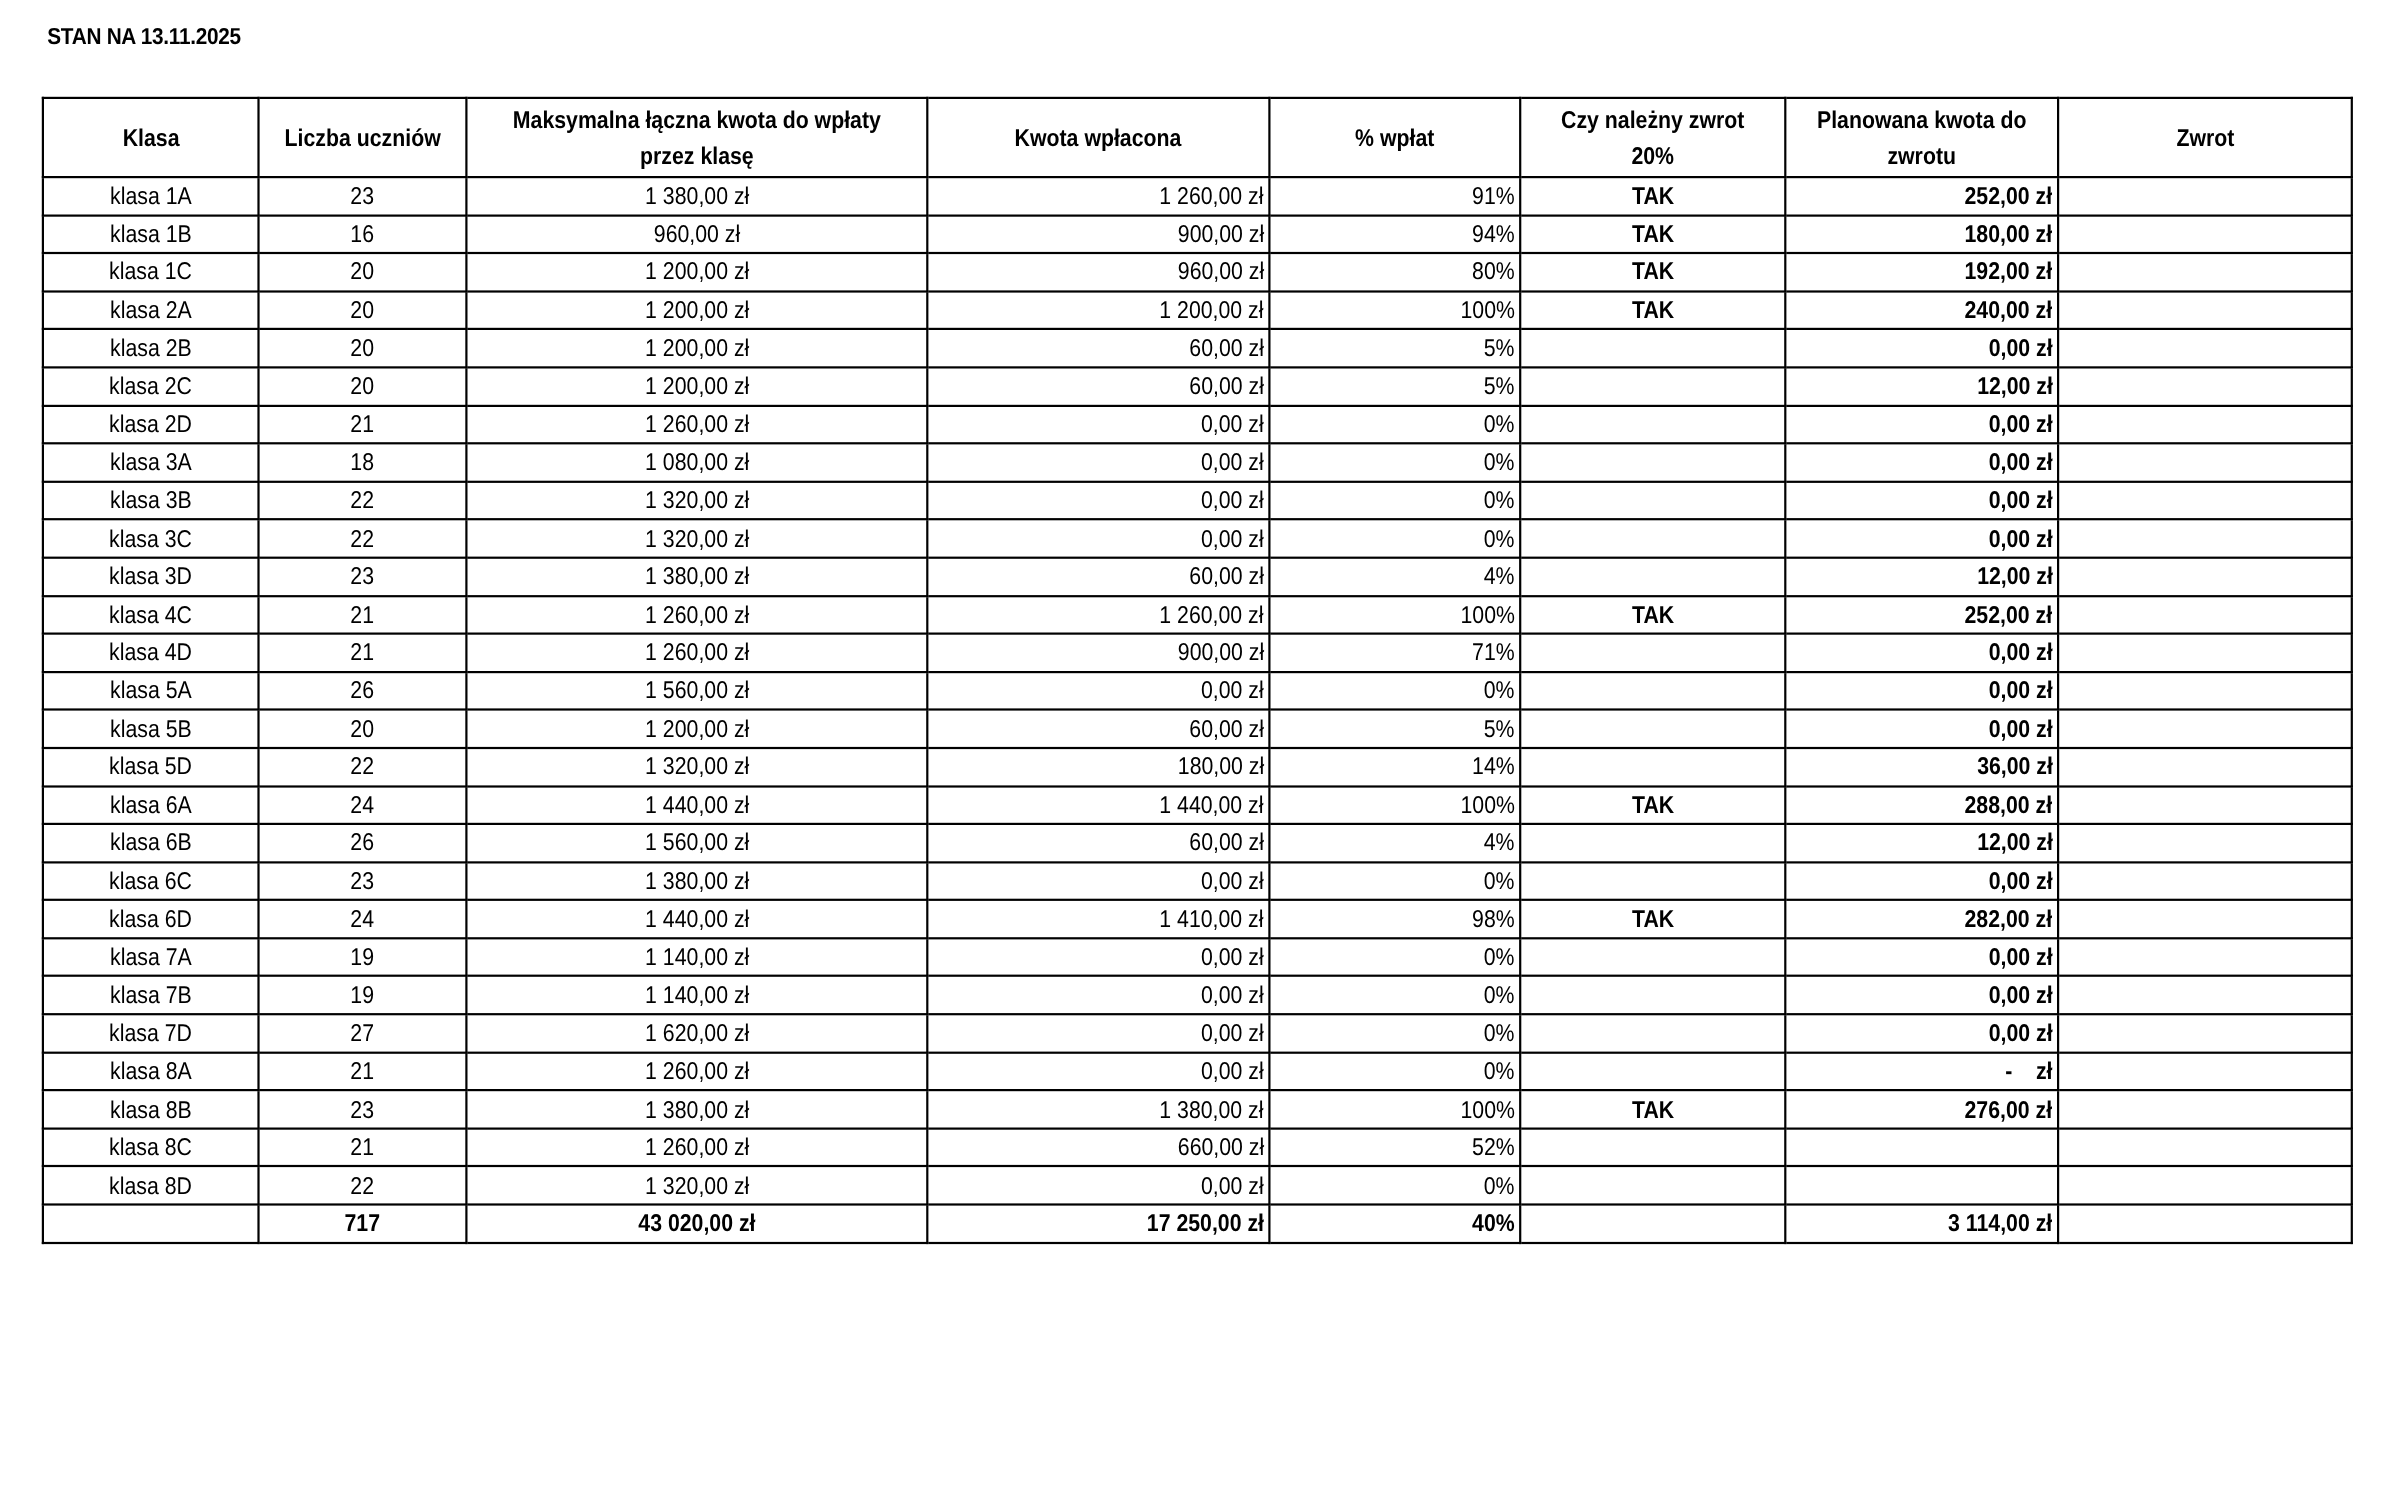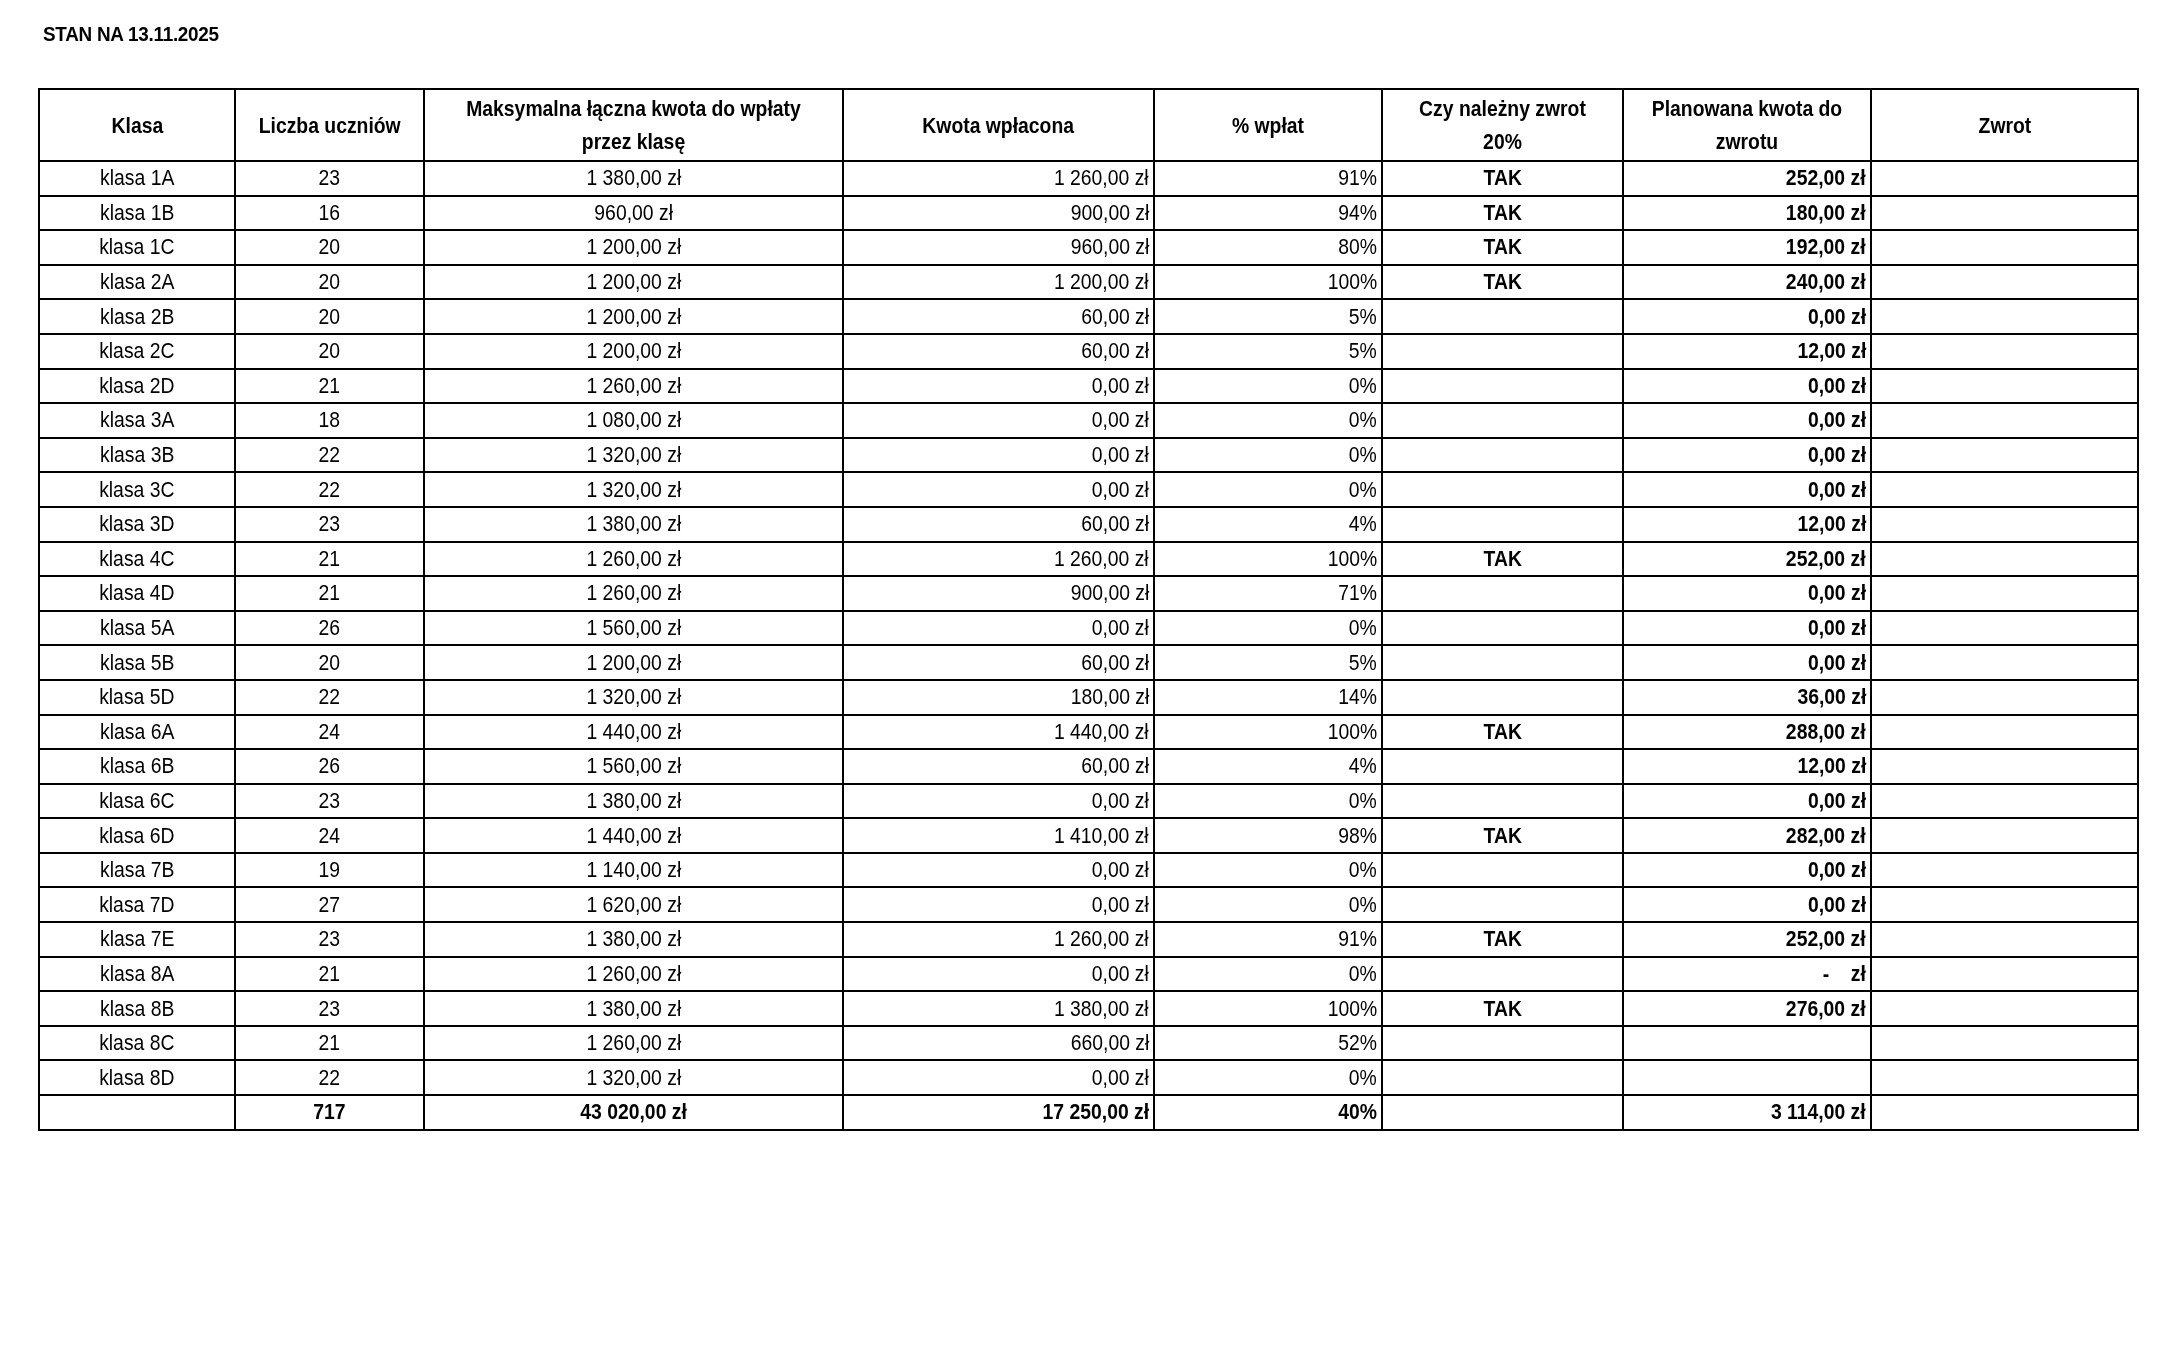--- a/index.html
+++ b/index.html
@@ -244,47 +244,47 @@
         <td class="c"><span class="cond" style="white-space: pre;">klasa 6D</span></td>
         <td class="c"><span class="cond" style="white-space: pre;">24</span></td>
         <td class="c"><span class="cond" style="white-space: pre;">1 440,00 zł</span></td>
         <td class="r"><span class="cond" style="white-space: pre;">1 410,00 zł</span></td>
         <td class="r"><span class="cond" style="white-space: pre;">98%</span></td>
         <td class="c b"><span class="cond" style="white-space: pre;">TAK</span></td>
         <td class="r b"><span class="cond" style="white-space: pre;">282,00 zł</span></td>
         <td class="c"><span class="cond" style="white-space: pre;"></span></td>
       </tr>
       <tr>
+        <td class="c"><span class="cond" style="white-space: pre;">klasa 7A</span></td>
+        <td class="c"><span class="cond" style="white-space: pre;">19</span></td>
+        <td class="c"><span class="cond" style="white-space: pre;">1 140,00 zł</span></td>
+        <td class="r"><span class="cond" style="white-space: pre;">0,00 zł</span></td>
+        <td class="r"><span class="cond" style="white-space: pre;">0%</span></td>
+        <td class="c b"><span class="cond" style="white-space: pre;"></span></td>
+        <td class="r b"><span class="cond" style="white-space: pre;">0,00 zł</span></td>
+        <td class="c"><span class="cond" style="white-space: pre;"></span></td>
+      </tr>
+      <tr>
         <td class="c"><span class="cond" style="white-space: pre;">klasa 7B</span></td>
         <td class="c"><span class="cond" style="white-space: pre;">19</span></td>
         <td class="c"><span class="cond" style="white-space: pre;">1 140,00 zł</span></td>
         <td class="r"><span class="cond" style="white-space: pre;">0,00 zł</span></td>
         <td class="r"><span class="cond" style="white-space: pre;">0%</span></td>
         <td class="c b"><span class="cond" style="white-space: pre;"></span></td>
         <td class="r b"><span class="cond" style="white-space: pre;">0,00 zł</span></td>
         <td class="c"><span class="cond" style="white-space: pre;"></span></td>
       </tr>
       <tr>
         <td class="c"><span class="cond" style="white-space: pre;">klasa 7D</span></td>
         <td class="c"><span class="cond" style="white-space: pre;">27</span></td>
         <td class="c"><span class="cond" style="white-space: pre;">1 620,00 zł</span></td>
         <td class="r"><span class="cond" style="white-space: pre;">0,00 zł</span></td>
         <td class="r"><span class="cond" style="white-space: pre;">0%</span></td>
         <td class="c b"><span class="cond" style="white-space: pre;"></span></td>
         <td class="r b"><span class="cond" style="white-space: pre;">0,00 zł</span></td>
-        <td class="c"><span class="cond" style="white-space: pre;"></span></td>
-      </tr>
-      <tr>
-        <td class="c"><span class="cond" style="white-space: pre;">klasa 7E</span></td>
-        <td class="c"><span class="cond" style="white-space: pre;">23</span></td>
-        <td class="c"><span class="cond" style="white-space: pre;">1 380,00 zł</span></td>
-        <td class="r"><span class="cond" style="white-space: pre;">1 260,00 zł</span></td>
-        <td class="r"><span class="cond" style="white-space: pre;">91%</span></td>
-        <td class="c b"><span class="cond" style="white-space: pre;">TAK</span></td>
-        <td class="r b"><span class="cond" style="white-space: pre;">252,00 zł</span></td>
         <td class="c"><span class="cond" style="white-space: pre;"></span></td>
       </tr>
       <tr>
         <td class="c"><span class="cond" style="white-space: pre;">klasa 8A</span></td>
         <td class="c"><span class="cond" style="white-space: pre;">21</span></td>
         <td class="c"><span class="cond" style="white-space: pre;">1 260,00 zł</span></td>
         <td class="r"><span class="cond" style="white-space: pre;">0,00 zł</span></td>
         <td class="r"><span class="cond" style="white-space: pre;">0%</span></td>
         <td class="c b"><span class="cond" style="white-space: pre;"></span></td>
         <td class="r b"><span class="cond" style="white-space: pre;">-    zł</span></td>

